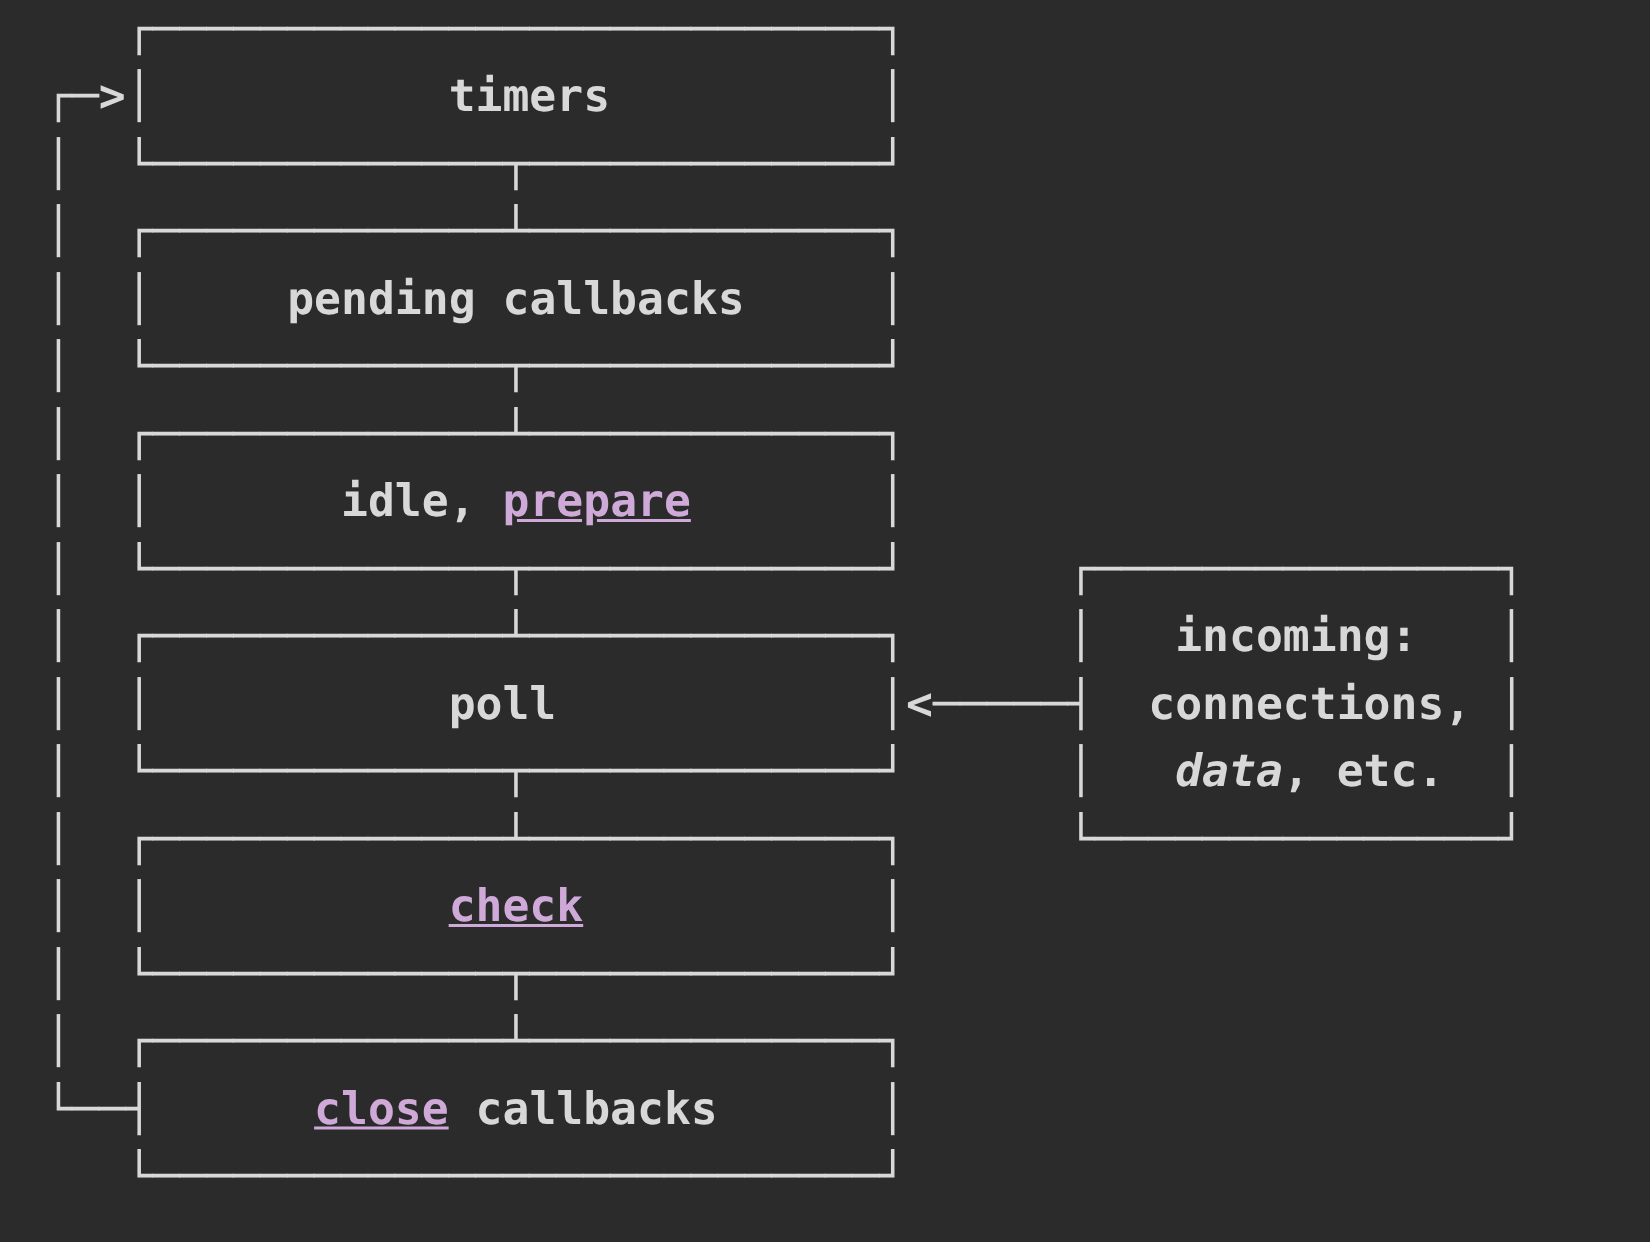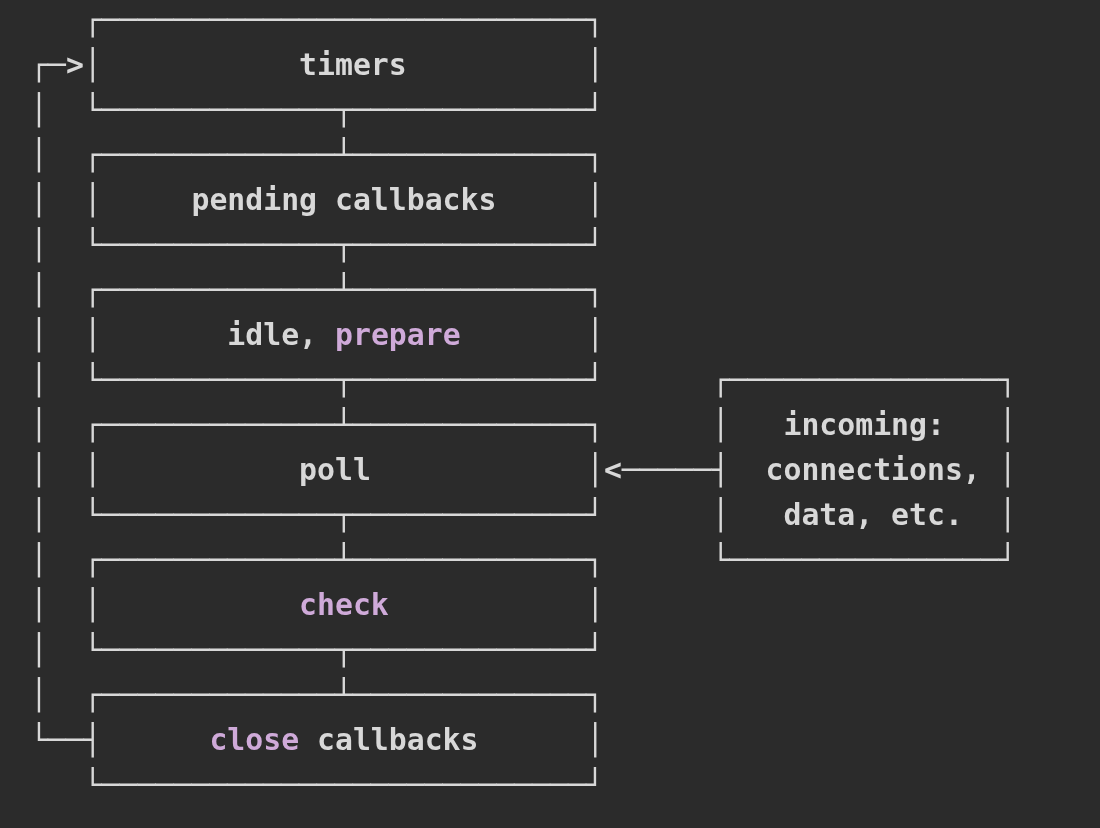--- a/index.html
+++ b/index.html
@@ -25,22 +25,24 @@
     font-family: "DejaVu Sans Mono", "Liberation Mono", monospace;
     font-size: 29.8px;
     line-height: 45px;
     font-weight: bold;
     letter-spacing: 0;
     color: var(--fg, #d8d8d8);
     white-space: pre;
   }
   pre.ascii .accent {
     color: var(--accent, #cfaad9);
+    text-decoration: underline;
   }
   pre.ascii .italic {
+    font-style: italic;
   }
 </style>
 </head>
 <body>
 
 <main class="canvas">
   <pre id="diagram" class="ascii"><div><span>   ┌───────────────────────────┐</span></div><div><span>┌─&gt;│           </span><span>timers</span><span>          │</span></div><div><span>│  └─────────────┬─────────────┘</span></div><div><span>│  ┌─────────────┴─────────────┐</span></div><div><span>│  │     </span><span>pending callbacks</span><span>     │</span></div><div><span>│  └─────────────┬─────────────┘</span></div><div><span>│  ┌─────────────┴─────────────┐</span></div><div><span>│  │       </span><span>idle,</span><span> </span><span class="accent">prepare</span><span>       │</span></div><div><span>│  └─────────────┬─────────────┘      ┌───────────────┐</span></div><div><span>│  ┌─────────────┴─────────────┐      │   </span><span>incoming:</span><span>   │</span></div><div><span>│  │           </span><span>poll</span><span>            │&lt;─────┤  </span><span>connections,</span><span> │</span></div><div><span>│  └─────────────┬─────────────┘      │   </span><span class="italic">data</span><span>, etc.  │</span></div><div><span>│  ┌─────────────┴─────────────┐      └───────────────┘</span></div><div><span>│  │           </span><span class="accent">check</span><span>           │</span></div><div><span>│  └─────────────┬─────────────┘</span></div><div><span>│  ┌─────────────┴─────────────┐</span></div><div><span>└──┤      </span><span class="accent">close</span><span> callbacks      │</span></div><div><span>   └───────────────────────────┘</span></div></pre>
 </main>
 
 </body></html>

